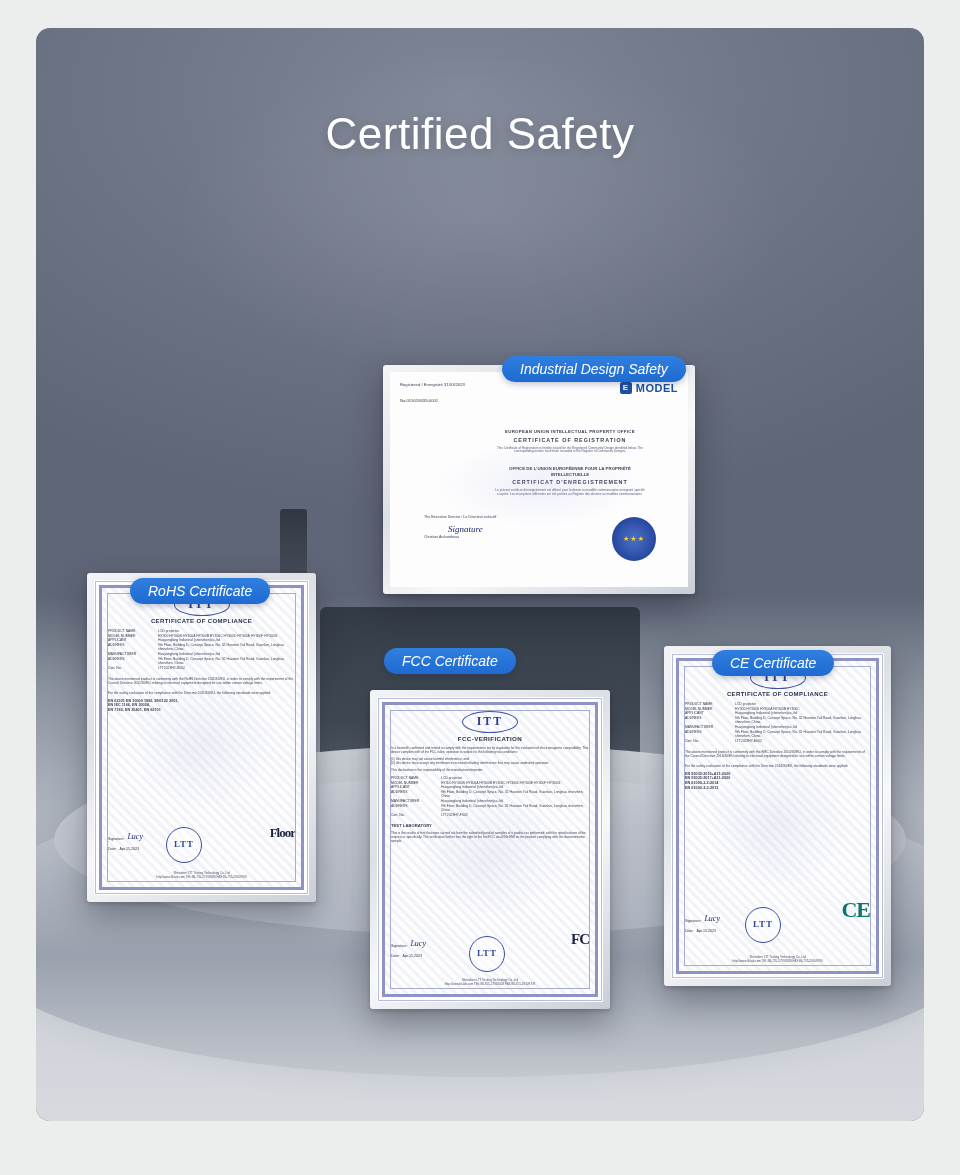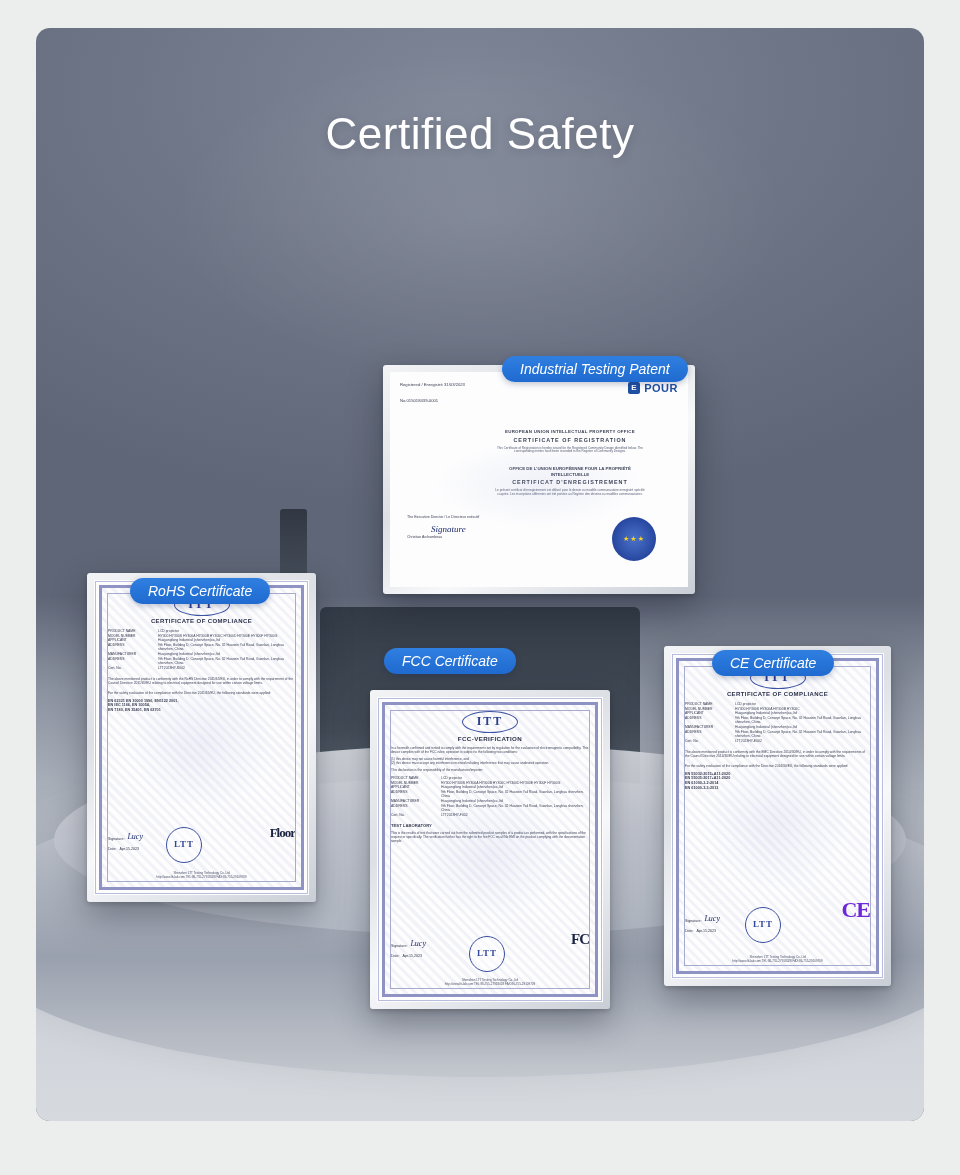--- a/index.html
+++ b/index.html
@@ -282,47 +282,47 @@
       <h1 class="title">Certified Safety</h1>
     </div>
 
     <div class="frame" style="left:347px; top:337px; width:298px; height:215px;">
       <div class="paper euipo-paper">
         <div class="doc" style="inset:10px;">
           <div style="display:flex; justify-content:space-between; align-items:flex-start;">
             <div class="ln" style="font-size:4.2px;">Registered / Enregistré 31/03/2023</div>
             <div class="euipo-logo">
               <span class="euipo-square">E</span>
-              <span>POUR</span>
+              <span>MODEL</span>
             </div>
           </div>
           <div class="ln" style="font-size:4.2px; margin-top:4px;">No.015018439-0001</div>
 
           <div style="margin-top:26px; margin-left:95px; width:150px;">
             <div class="ln center bold" style="font-size:4.4px; letter-spacing:.3px;">EUROPEAN UNION INTELLECTUAL PROPERTY OFFICE</div>
             <div class="ln center bold" style="font-size:5.4px; margin-top:2px; letter-spacing:1px;">CERTIFICATE OF REGISTRATION</div>
             <div class="ln center" style="font-size:3.1px; margin-top:3px; color:#5a6076;">This Certificate of Registration is hereby issued for the Registered Community Design identified below. The corresponding entries have been recorded in the Register of Community Designs.</div>
 
             <div class="ln center bold" style="font-size:4.4px; margin-top:12px;">OFFICE DE L'UNION EUROPÉENNE POUR LA PROPRIÉTÉ INTELLECTUELLE</div>
             <div class="ln center bold" style="font-size:5.4px; margin-top:2px; letter-spacing:1px;">CERTIFICAT D'ENREGISTREMENT</div>
             <div class="ln center" style="font-size:3.1px; margin-top:3px; color:#5a6076;">Le présent certificat d'enregistrement est délivré pour le dessin ou modèle communautaire enregistré spécifié ci-après. Les inscriptions afférentes ont été portées au Registre des dessins ou modèles communautaires.</div>
           </div>
 
-          <div style="position:absolute; left:7px; bottom:38px; width:150px;">
+          <div style="position:absolute; left:24px; bottom:38px; width:150px;">
             <div class="ln" style="font-size:3.6px;">The Executive Director / Le Directeur exécutif</div>
             <div class="script" style="margin:4px 0 1px 24px;">Signature</div>
             <div class="ln" style="font-size:3.6px;">Christian Archambeau</div>
           </div>
 
           <div class="eu-stars" style="position:absolute; right:22px; bottom:16px;">★★★</div>
           <div class="watermark"></div>
         </div>
       </div>
     </div>
-    <div class="pill" style="left:466px; top:328px;">Industrial Testing Patent</div>
+    <div class="pill" style="left:466px; top:328px;">Industrial Design Safety</div>
 
     <div class="frame" style="left:51px; top:545px; width:215px; height:315px;">
       <div class="paper">
         <div class="ornate"></div>
         <div class="doc">
           <div class="itt-logo">ITT</div>
           <div class="center bold" style="font-size:6px; letter-spacing:.4px; color:#2a3048; margin-bottom:5px;">CERTIFICATE OF COMPLIANCE</div>
 
           <div>
             <div class="rowline">
@@ -501,21 +501,21 @@
             <div class="ln bold" style="font-size:3.8px;">EN 55032:2015+A11:2020</div>
             <div class="ln bold" style="font-size:3.8px;">EN 55035:2017+A11:2020</div>
             <div class="ln bold" style="font-size:3.8px;">EN 61000-3-2:2014</div>
             <div class="ln bold" style="font-size:3.8px;">EN 61000-3-3:2013</div>
           </div>
 
           <div style="position:absolute; left:0; right:0; bottom:32px;">
             <div class="sigline">
               <span>Signature:</span>
               <span class="script" style="font-size:8px;">Lucy</span>
-              <span class="markbig" style="margin-left:auto; font-size:22px; color:#6d28d9;">CE</span>
+              <span class="markbig" style="margin-left:auto; font-size:22px; color:#0f766e;">CE</span>
             </div>
             <div class="sigline" style="margin-top:6px;">
               <span>Date:</span>
               <span style="font-size:3.6px;">Apr.15,2023</span>
             </div>
           </div>
 
           <div class="seal" style="left:60px; bottom:22px;">LTT</div>
 
           <div style="position:absolute; left:0; right:0; bottom:2px;">

